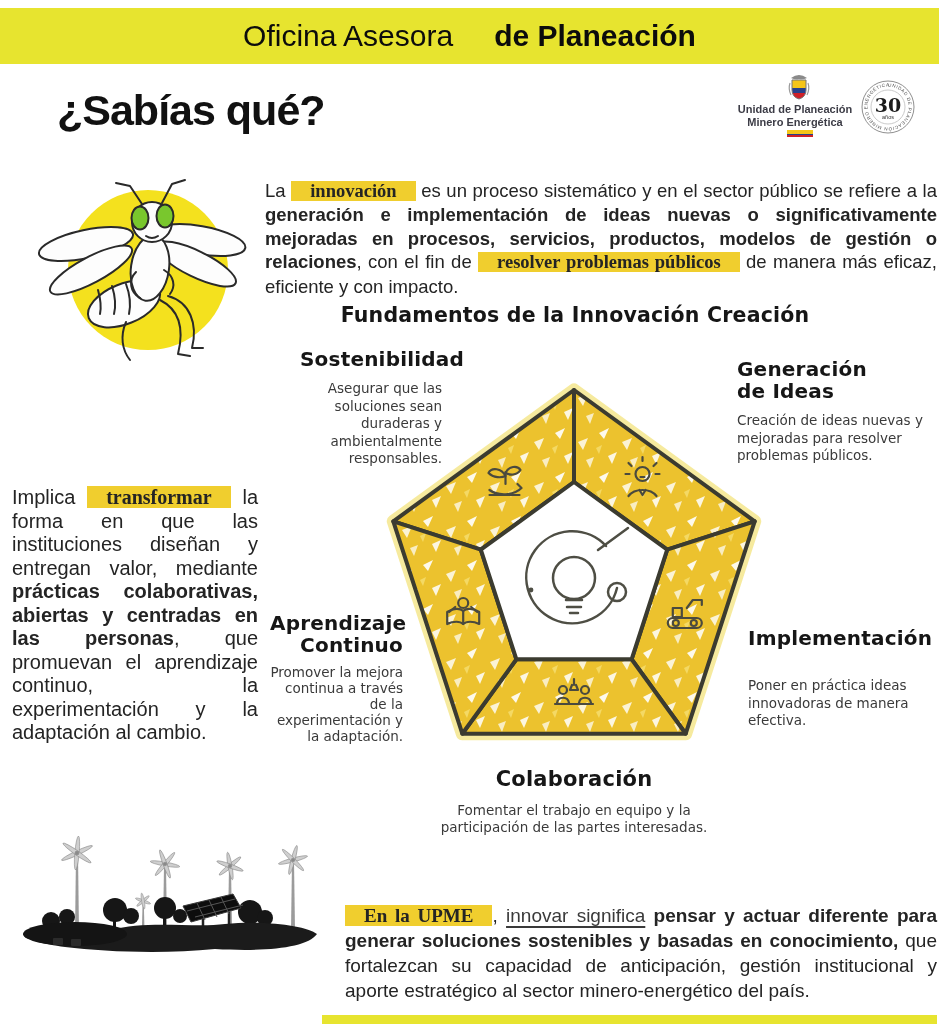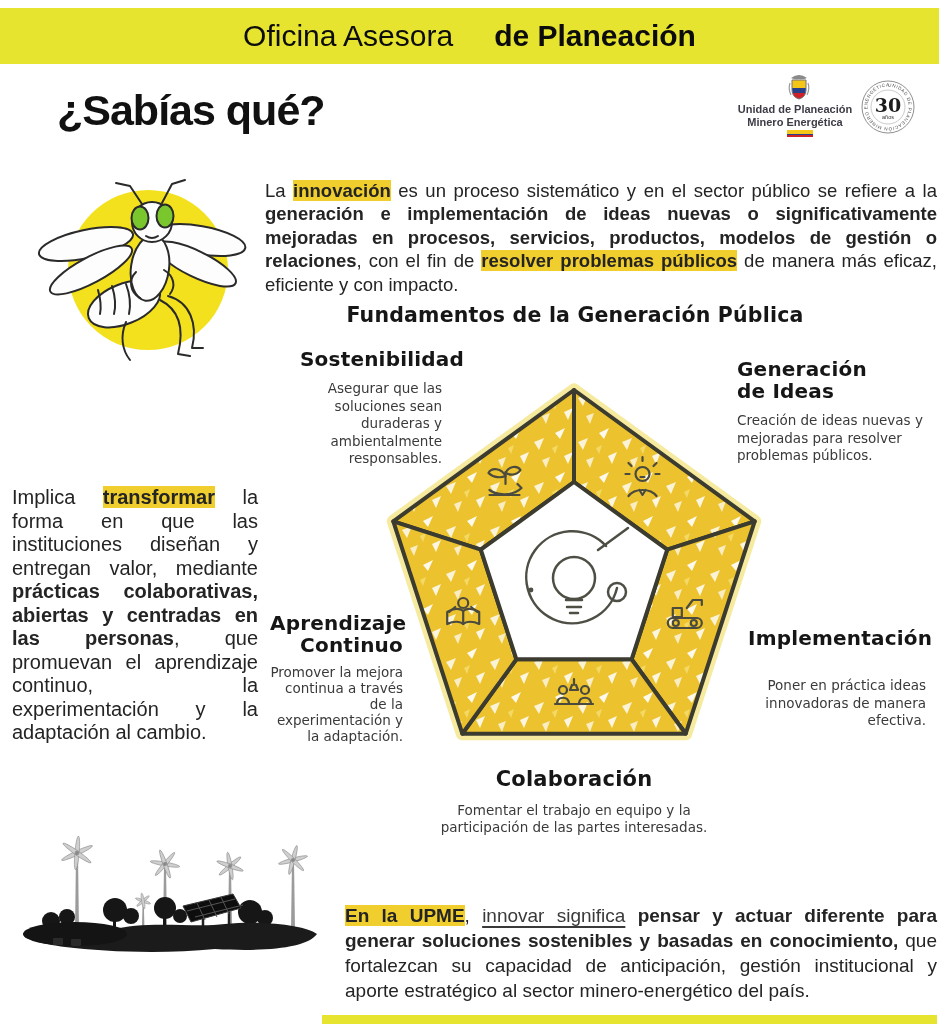--- a/index.html
+++ b/index.html
@@ -18,32 +18,32 @@
             color:#3c3c46;line-height:13px;}
   .flag{left:787px;top:130px;width:26px;height:7px;}
   .flag .y{height:3.5px;background:#F5C518;} .flag .b{height:1.8px;background:#27408B;}
   .flag .r{height:1.7px;background:#CE2028;}
 
   
   .intro{left:265px;top:160px;width:672px;font-size:18.5px;line-height:23.5px;
          text-align:justify;text-align-last:left;color:#242424;}
   .seg-n{font-weight:400;}
   .seg-b{font-weight:700;}
-  .seg-hl{font-weight:700;background:#F0CE2E;padding:0 0;}
+  .seg-hl{font-weight:700;background:#F0CE2E;padding:0 19px;font-family:Liberation Serif, serif;}
   .seg-u{font-weight:400;color:#3a3a3a;text-decoration:underline;text-decoration-thickness:2px;text-underline-offset:4px;}
 
   
   .d-main-title{left:340px;top:303px;width:470px;text-align:center;font-size:20.5px;font-weight:800;
                 font-family:"DejaVu Sans",sans-serif;color:#161616;letter-spacing:.2px;}
   .d-block{font-family:"DejaVu Sans",sans-serif;}
   .d-title{font-size:20px;font-weight:800;color:#161616;line-height:22px;letter-spacing:.2px;}
   .d-desc{font-size:13.5px;color:#3a3a3a;line-height:17.5px;margin-top:10px;}
   .blk-sost{left:300px;top:348px;width:142px;text-align:right;}
   .blk-gen{left:708px;top:358px;width:192px;text-align:left;margin-left:29px;}
-  .blk-impl{left:748px;top:627px;width:178px;text-align:right;}
+  .blk-impl{left:748px;top:627px;width:178px;text-align:left;}
   .blk-impl .d-desc{margin-top:28px;}
   .blk-apr{left:270px;top:612px;width:133px;text-align:right;}
   .blk-apr .d-desc{margin-top:8px;line-height:16px;}
   .blk-colab{left:424px;top:768px;width:300px;text-align:center;}
   .blk-colab .d-title{font-size:21px;}
   .blk-colab .d-desc{margin-top:12px;line-height:16.5px;}
 
   
   .left-block{left:12px;top:466px;width:246px;font-size:20px;line-height:23.5px;
               text-align:justify;text-align-last:left;color:#242424;}
@@ -116,21 +116,21 @@
       <circle cx="124" cy="70" r="20"></circle>
       <path d="M114,52 L102,34 M102,34 l-14,-3 M134,51 L144,32 M144,32 l13,-4" fill="none"></path>
       <ellipse cx="112" cy="66" rx="8.5" ry="11.5" fill="#79C72D"></ellipse>
       <ellipse cx="137" cy="64" rx="8.5" ry="11.5" fill="#79C72D"></ellipse>
       <path d="M118,84 q6,4 12,0" fill="none"></path>
     </g>
   </svg>
 
   <p class="abs intro"><span class="seg-n">La </span><span class="seg-hl">innovación</span><span class="seg-n"> es un proceso sistemático y en el sector público se refiere a la </span><span class="seg-b">generación e implementación de ideas nuevas o significativamente mejoradas en procesos, servicios, productos, modelos de gestión o relaciones</span><span class="seg-n">, con el fin de </span><span class="seg-hl">resolver problemas públicos</span><span class="seg-n"> de manera más eficaz, eficiente y con impacto.</span></p>
 
-  <div class="abs d-main-title">Fundamentos de la Generación Pública</div>
+  <div class="abs d-main-title">Fundamentos de la Innovación Creación</div>
 
   <svg class="abs" style="left:374px;top:380px" width="400" height="400" viewBox="0 0 400 400">
     <defs>
       <pattern id="shard" width="44" height="44" patternUnits="userSpaceOnUse">
         <rect width="44" height="44" fill="#ECC22E"></rect>
         <polygon points="5,9 15,4 10,15" fill="#fff" opacity=".9"></polygon>
         <polygon points="28,18 38,14 33,26" fill="#fff" opacity=".8"></polygon>
         <polygon points="14,32 23,28 18,40" fill="#fff" opacity=".85"></polygon>
         <polygon points="36,36 44,33 40,44" fill="#fff" opacity=".7"></polygon>
         <polygon points="2,24 8,21 5,30" fill="#F6DC6A" opacity=".9"></polygon>

